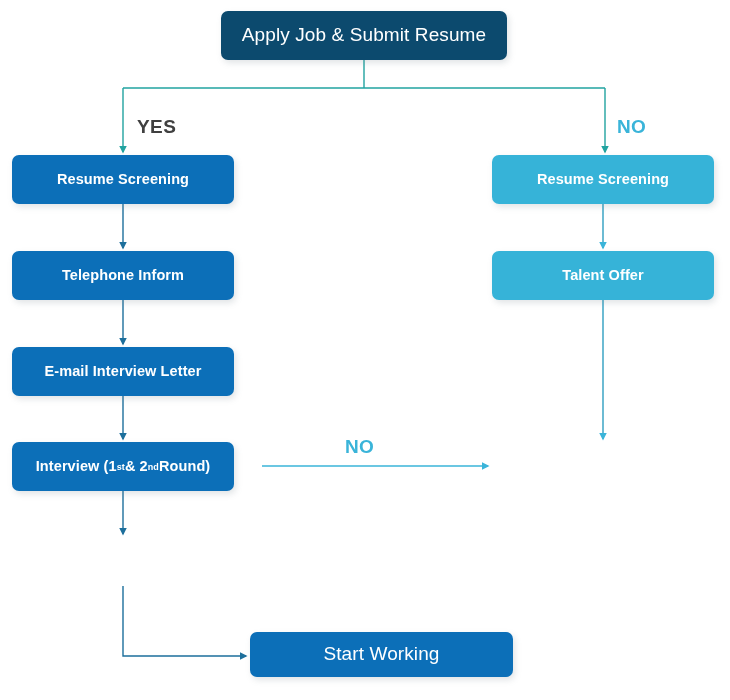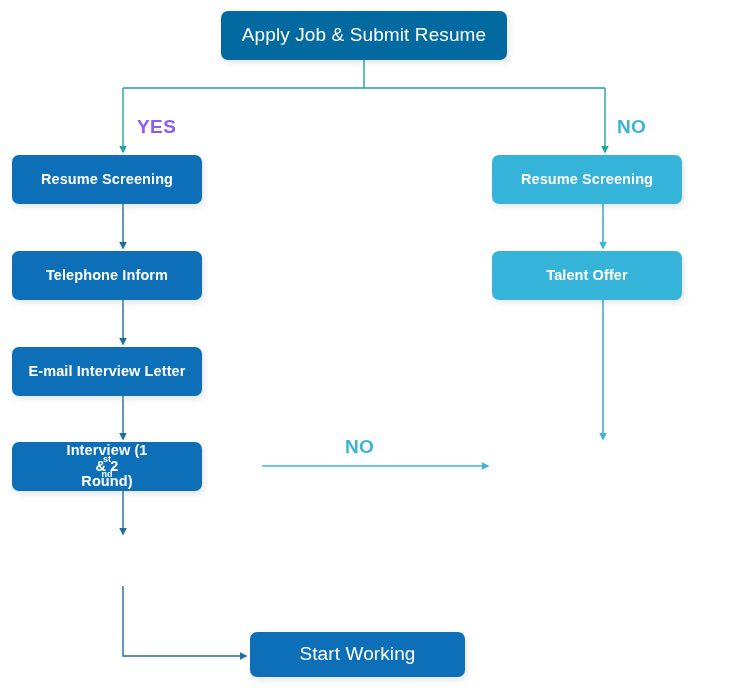--- a/index.html
+++ b/index.html
@@ -35,59 +35,59 @@
     justify-content: center;
     text-align: center;
     border-radius: 7px;
     color: #ffffff;
     font-weight: 600;
     letter-spacing: 0.1px;
     box-shadow: 2px 3px 6px rgba(120,130,140,0.22);
     line-height: 1.1;
     padding: 0 8px;
   }
-  .node.teal      { background: #0369a1; }
+  .node.teal      { background: #0c4a6e; }
   .node.blue      { background: #0c6fb8; }
   .node.lightblue { background: #36b3d8; }
 
   .node.sz-start {
     left: 221px; top: 11px; width: 286px; height: 49px;
     font-size: 19px; font-weight: 500;
   }
   .node.sz-col {
-    width: 190px; height: 49px; font-size: 14.5px;
+    width: 222px; height: 49px; font-size: 14.5px;
   }
   .node.sz-final {
-    left: 250px; top: 632px; width: 215px; height: 45px;
+    left: 250px; top: 632px; width: 263px; height: 45px;
     font-size: 19px; font-weight: 500;
   }
   .col-left  { left: 12px; }
   .col-right { left: 492px; }
 
   .r1 { top: 155px; }
   .r2 { top: 251px; }
   .r3 { top: 347px; }
-  .r4 { top: 442px; flex-direction: column; }
+  .r4 { top: 442px; }
   .r5 { top: 537px; }
 
   .node sup {
     font-size: 0.62em;
     vertical-align: super;
     line-height: 0;
   }
 
   .branch-label {
     position: absolute;
     font-size: 19px;
     font-weight: 700;
     letter-spacing: 0.4px;
   }
   .branch-yes {
     left: 137px; top: 116px;
-    color: #8b5cf6;
+    color: #404040;
   }
   .branch-no-top {
     left: 617px; top: 116px;
     color: #3ab4d9;
   }
   .branch-no-mid {
     left: 345px; top: 436px;
     color: #3ab4d9;
   }
 </style>

